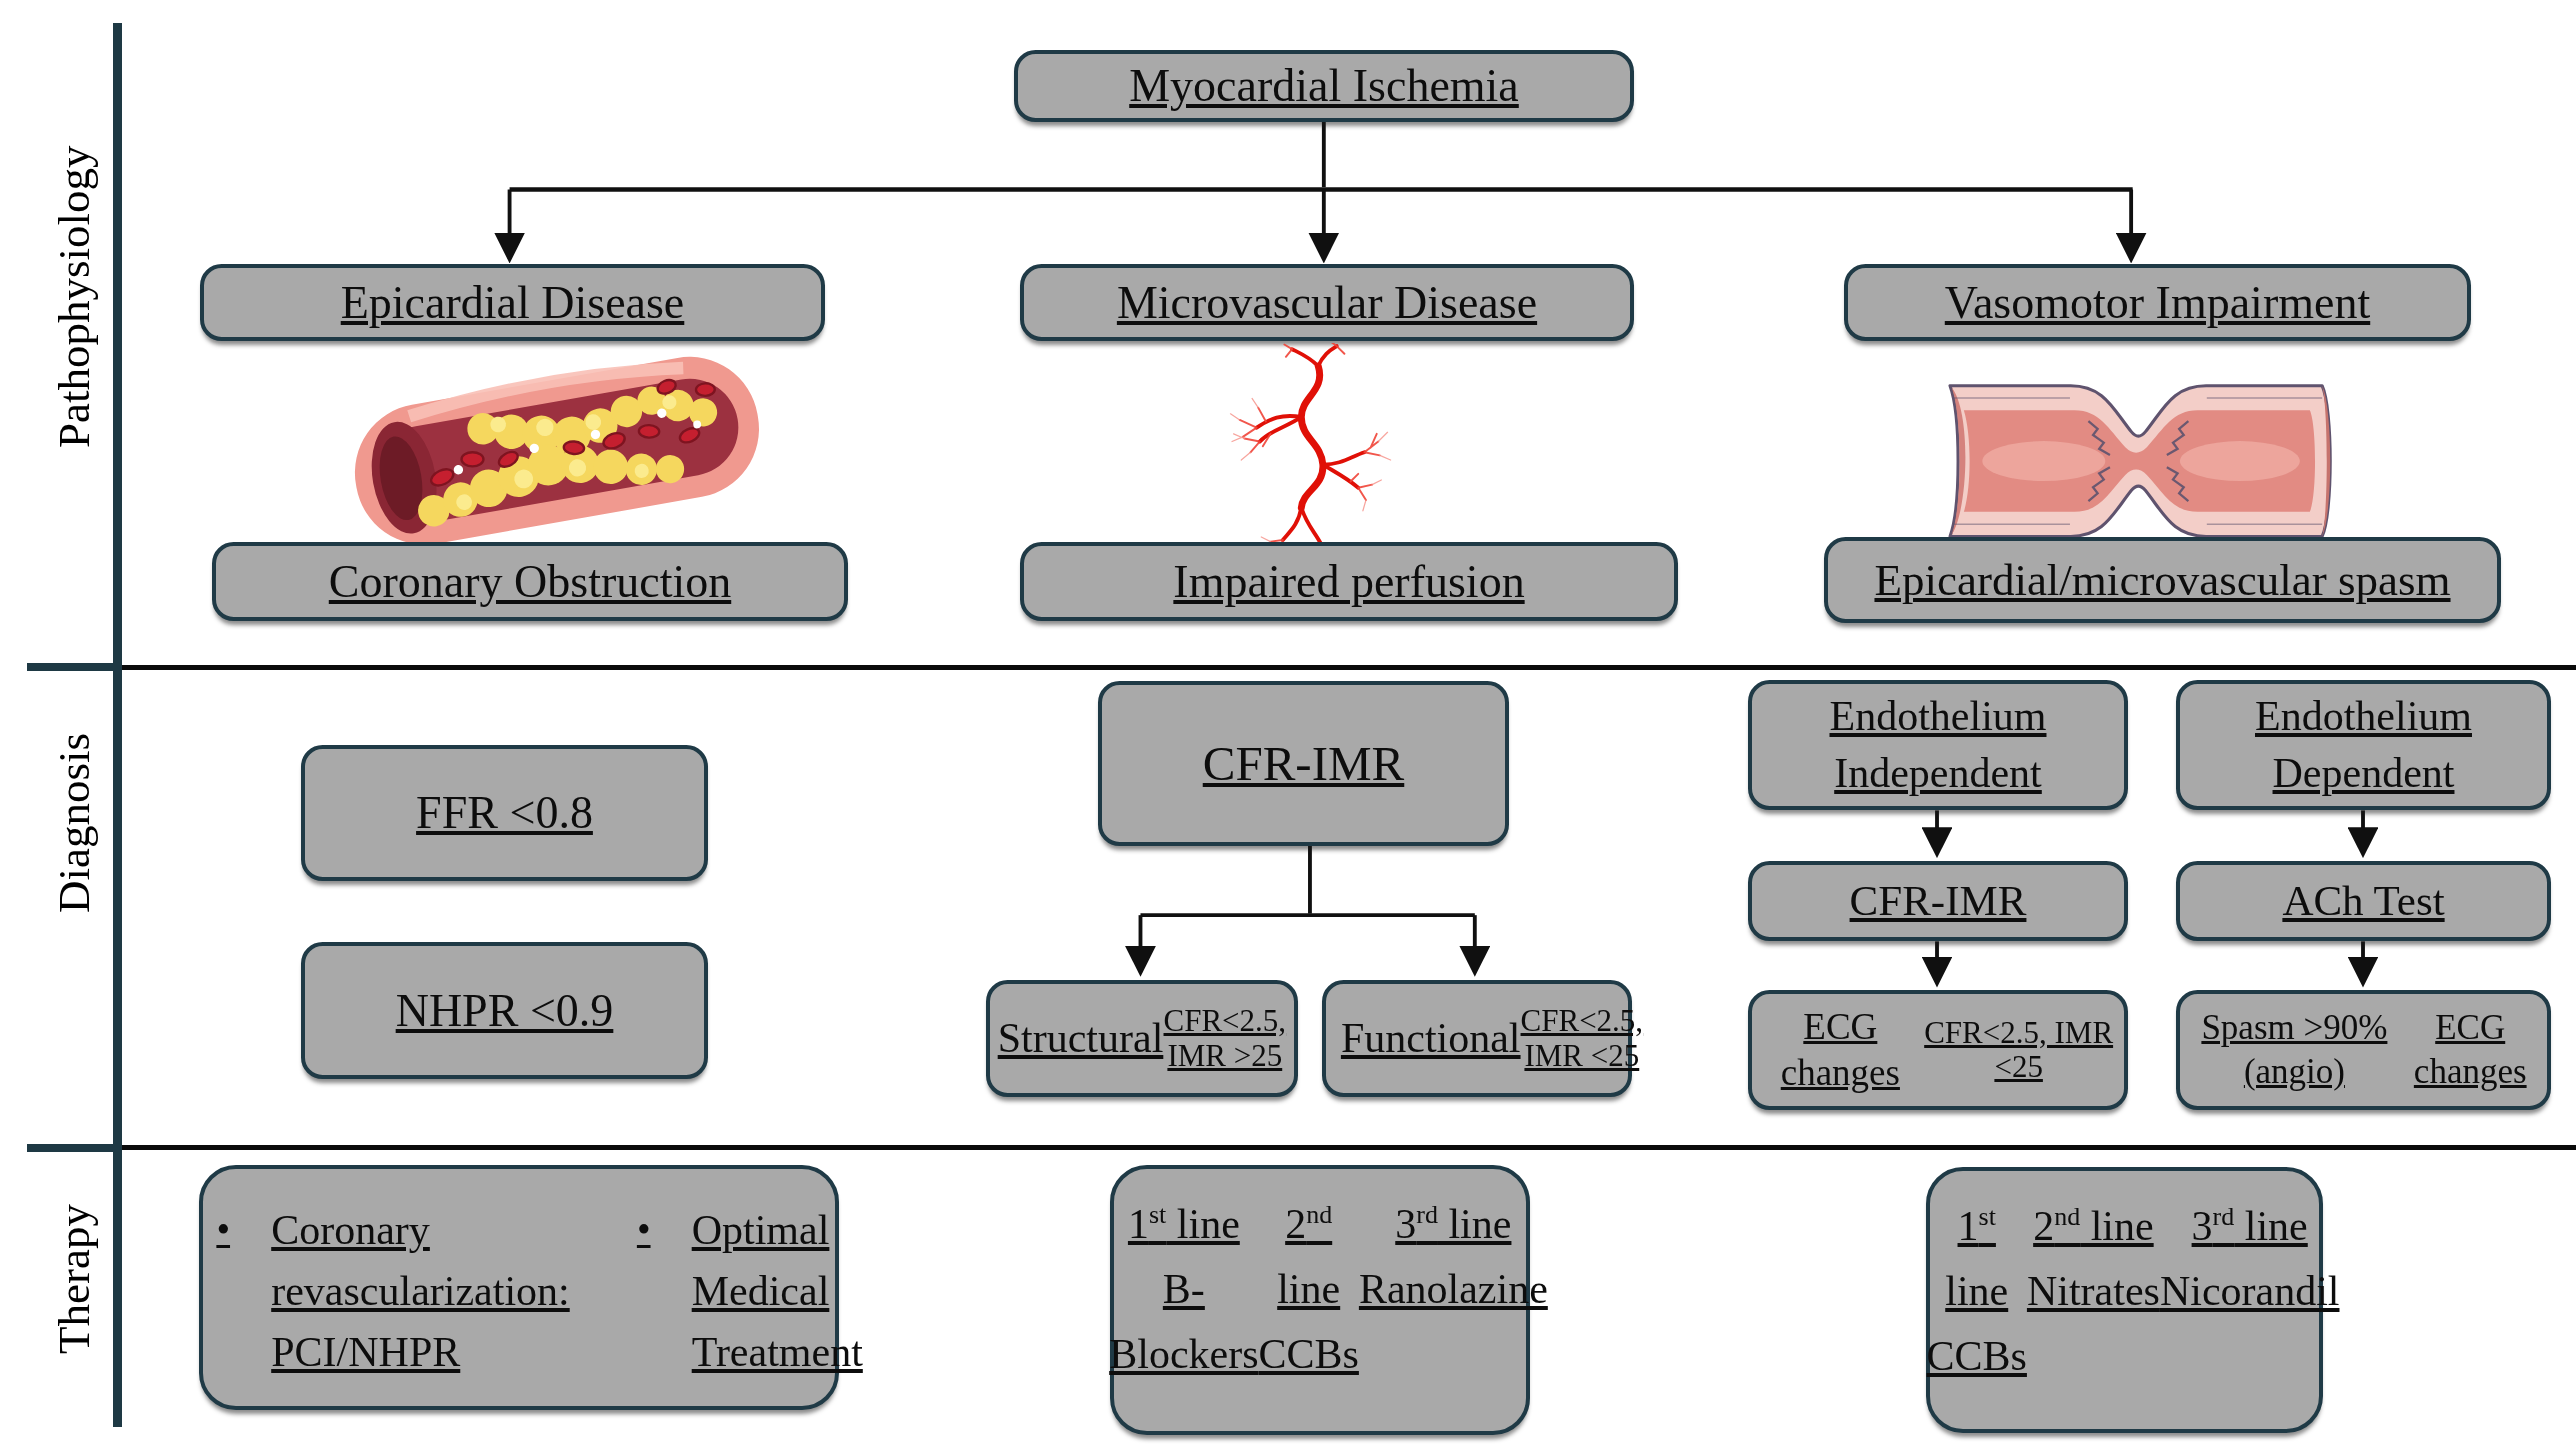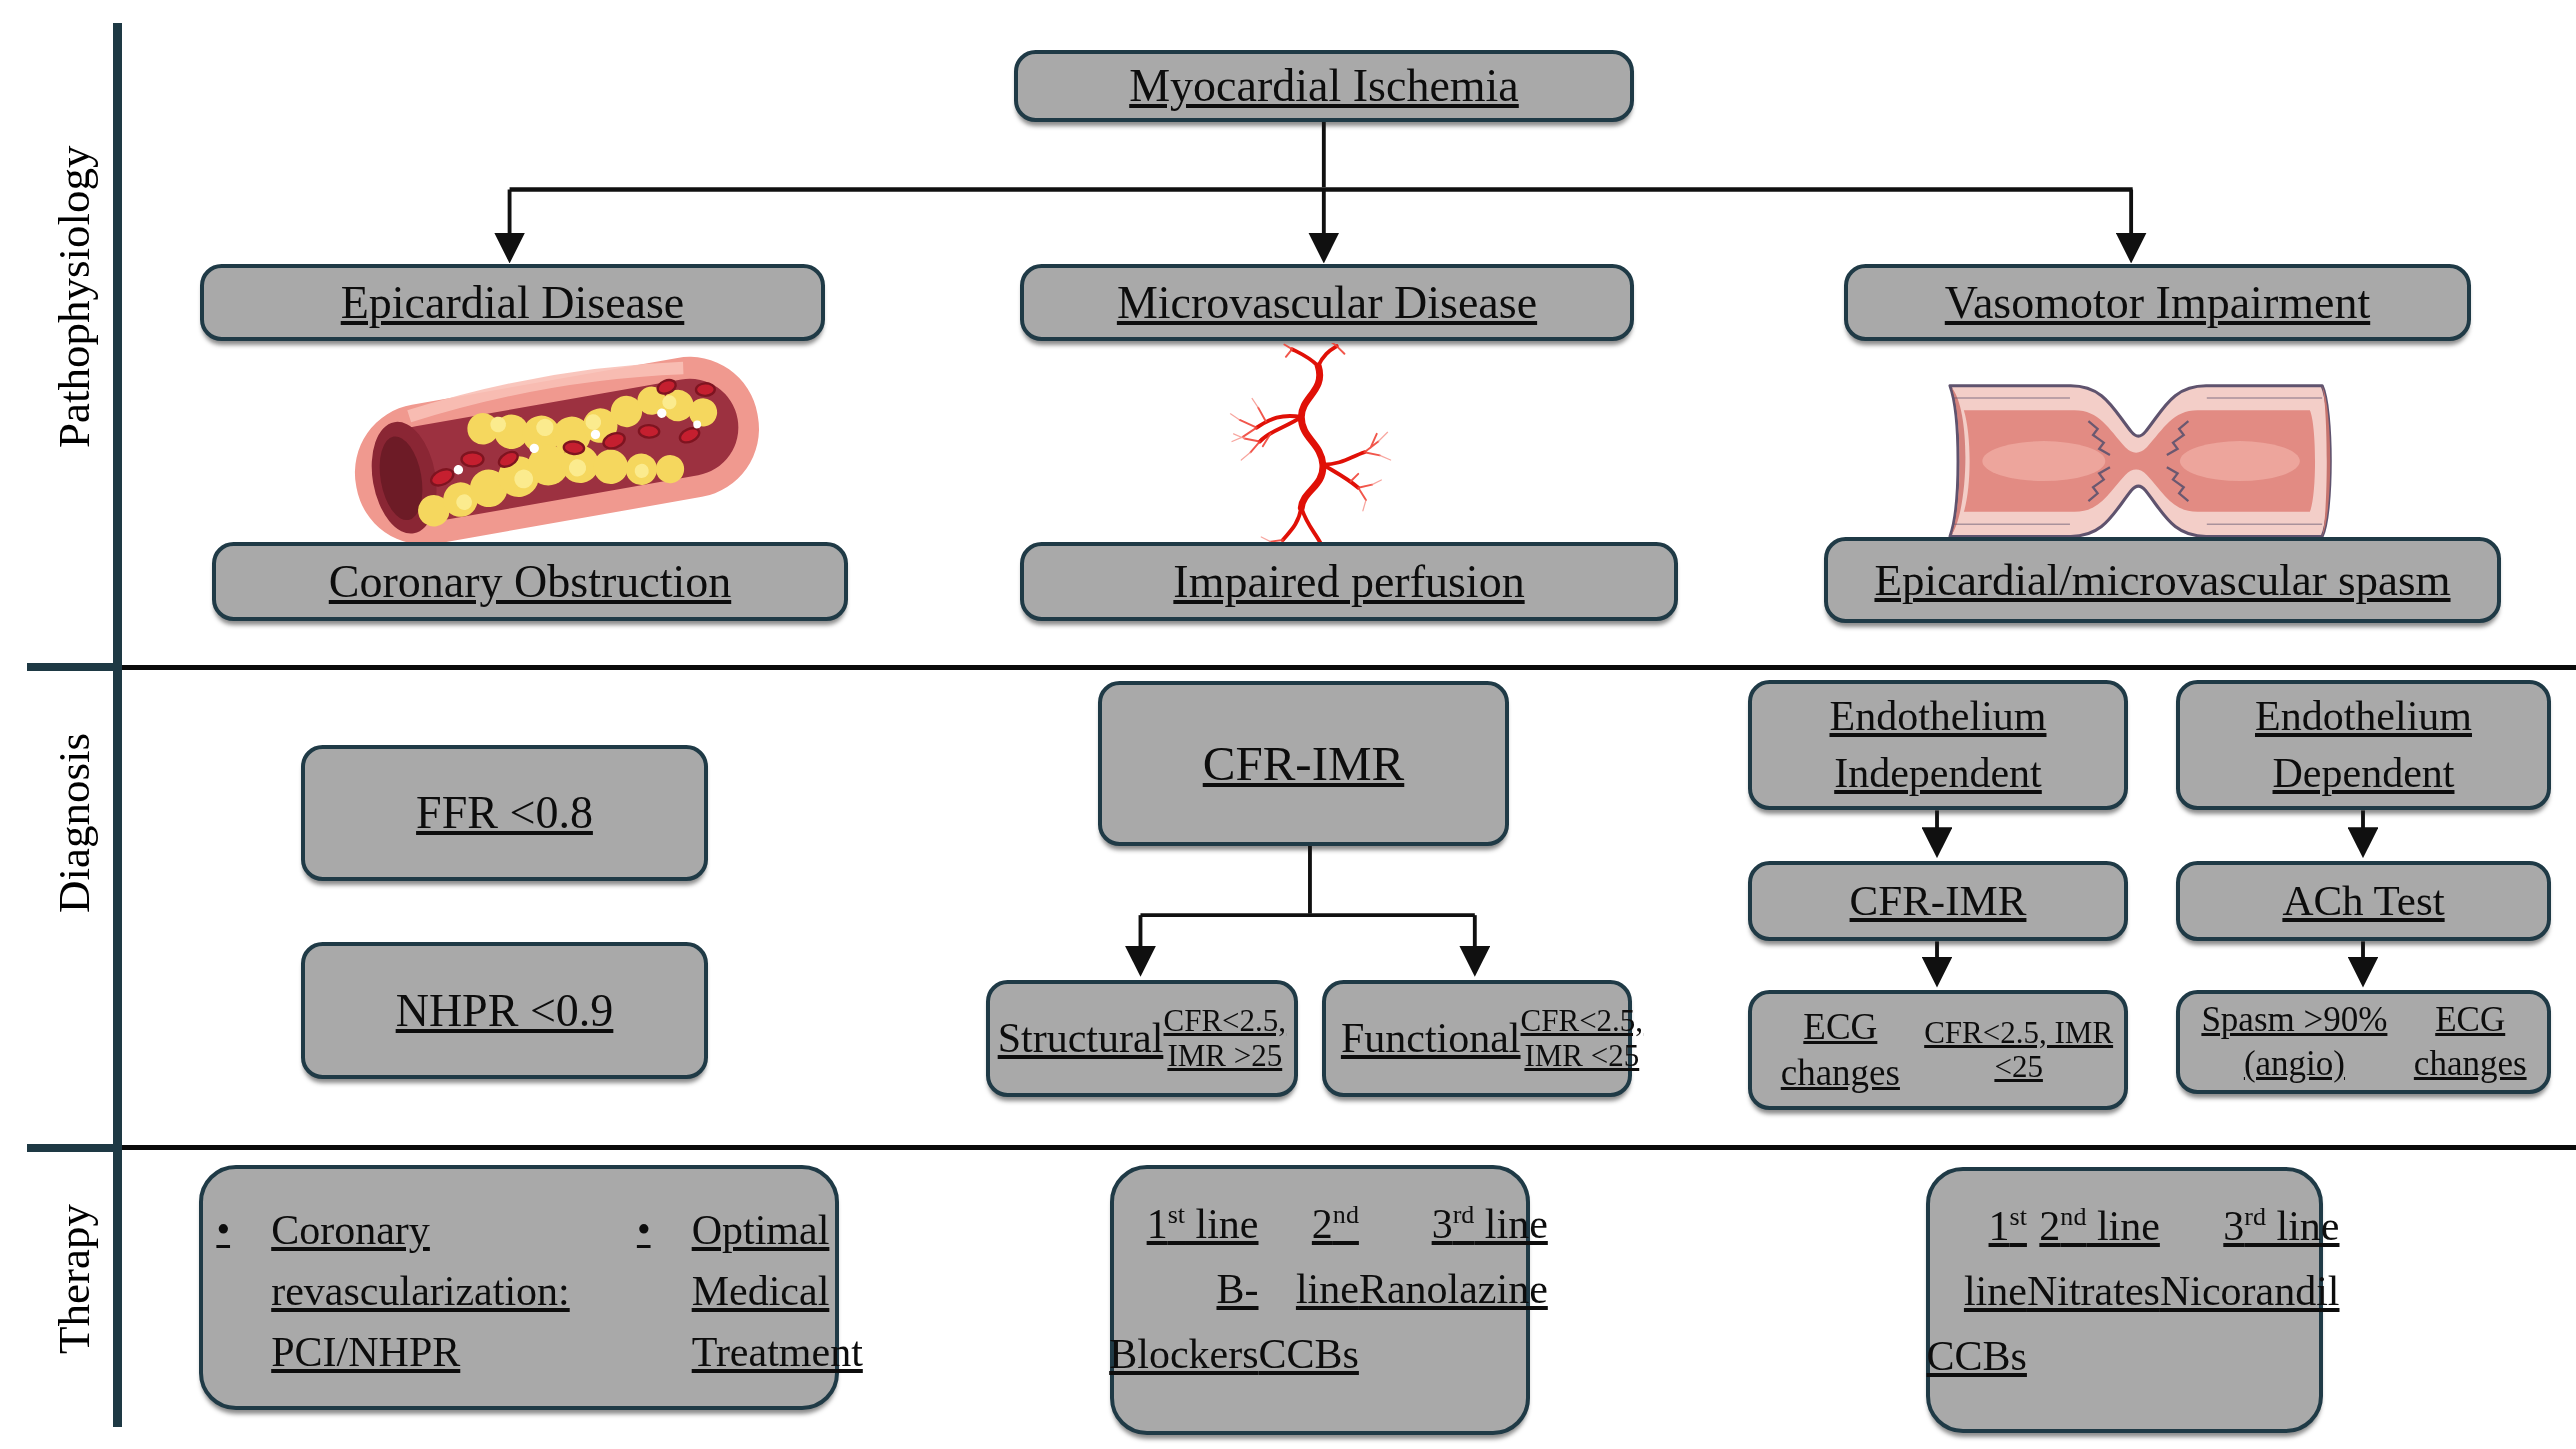--- a/index.html
+++ b/index.html
@@ -25,21 +25,21 @@
           writing-mode:vertical-rl;transform:rotate(180deg);font-size:45px;color:#000;}
 
   
   .overlay{position:absolute;left:0;top:0;}
 
   
   .bullets{align-items:stretch;justify-content:center;padding:31px 42px;gap:26px;}
   .bullet-row{display:flex;align-items:flex-start;text-align:left;font-size:42px;line-height:1.45;gap:0;}
   .bullet-dot{flex:0 0 96px;text-align:center;font-size:39px;line-height:1.55;}
   .lines{align-items:flex-start;justify-content:center;padding:23px 31px 23px 48px;}
-  .tline{font-size:42px;line-height:1.55;text-align:right;}
+  .tline{font-size:42px;line-height:1.55;text-align:center;}
   .tline sup{font-size:0.62em;vertical-align:super;line-height:0;}
 
   .illus{position:absolute;}
 </style>
 </head>
 <body>
 
 <div class="canvas">
 
   <div class="vrail" style="left:113px;top:23px;width:8.5px;height:1404px;"></div>
@@ -204,21 +204,21 @@
   <div class="node" style="left:1748px;top:680px;width:380px;height:130px;font-size:42px;line-height:1.35;padding:0 23px;">Endothelium Independent</div>
   <div class="node" style="left:2176px;top:680px;width:375px;height:130px;font-size:42px;line-height:1.35;padding:0 23px;">Endothelium Dependent</div>
 
   <div class="node" style="left:1748px;top:861px;width:380px;height:80px;font-size:43px;">CFR-IMR</div>
   <div class="node" style="left:2176px;top:861px;width:375px;height:80px;font-size:43px;">ACh Test</div>
 
   <div class="node col" style="left:1748px;top:990px;width:380px;height:120px;padding:6.2px 7.7px;">
     <div class="sub1" style="font-size:37px;">ECG changes</div>
     <div class="crit">CFR&lt;2.5, IMR &lt;25</div>
   </div>
-  <div class="node col" style="left:2176px;top:990px;width:375px;height:104px;padding:6.2px 7.7px;">
+  <div class="node col" style="left:2176px;top:990px;width:375px;height:120px;padding:6.2px 7.7px;">
     <div class="sub1" style="font-size:35px;">Spasm &gt;90% (angio)</div>
     <div class="sub1" style="font-size:35px;">ECG changes</div>
   </div>
 
   <div class="node col r48 bullets" style="left:199px;top:1165px;width:640px;height:245px;">
     <div class="bullet-row">
       <span class="bullet-dot">•</span>
       <span>Coronary revascularization: PCI/NHPR</span>
     </div>
     <div class="bullet-row">

